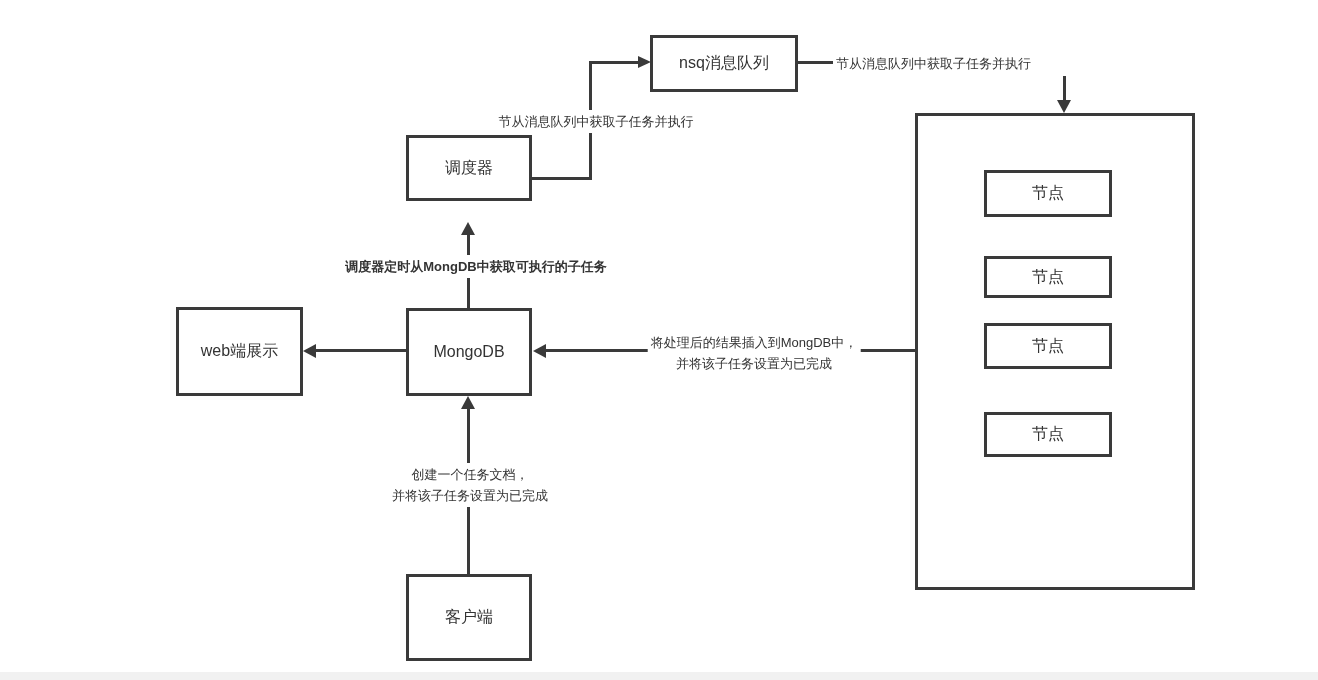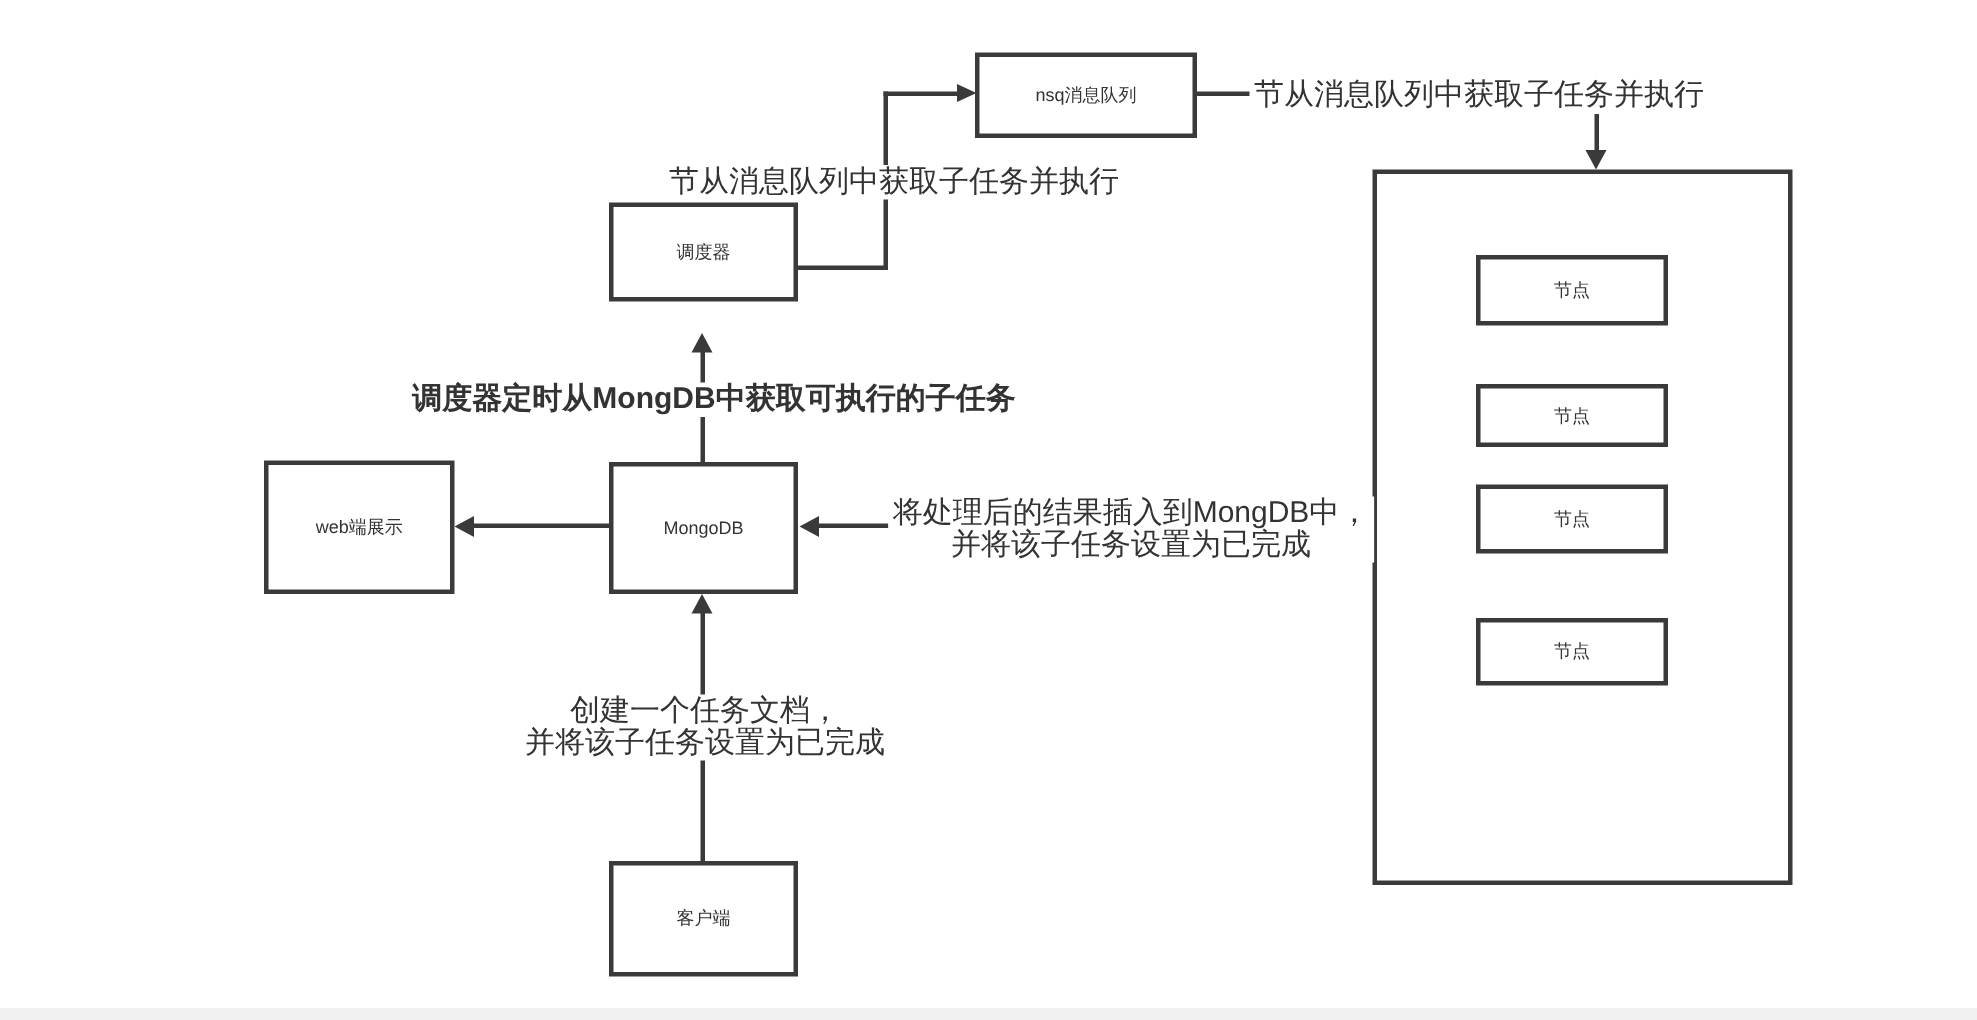--- a/index.html
+++ b/index.html
@@ -19,21 +19,21 @@
   .canvas {
     position: relative;
     width: 1318px; height: 680px;
     background: var(--canvas_bg);
   }
   .box {
     position: absolute;
     border: 3px solid var(--stroke);
     background: var(--box_bg);
     color: var(--text);
-    font-size: 12px;
+    font-size: 16px;
     display: flex;
     align-items: center;
     justify-content: center;
     text-align: left;
     z-index: 3;
   }
   .container-box {
     position: absolute;
     border: 3px solid var(--stroke);
     background: var(--box_bg);
@@ -61,21 +61,21 @@
     border-bottom: 13px solid var(--stroke);
   }
   .arr-down {
     border-left: 7px solid transparent;
     border-right: 7px solid transparent;
     border-top: 13px solid var(--stroke);
   }
   .note {
     position: absolute;
     color: var(--text);
-    font-size: 20px;
+    font-size: 13px;
     line-height: 21px;
     white-space: nowrap;
     background: var(--canvas_bg);
     text-align: center;
     z-index: 4;
     padding: 1px 3px;
   }
   .note.centered { transform: translateX(-50%); }
   .scrollbar-track {
     position: absolute;
@@ -120,21 +120,21 @@
   </div>
 
   <div class="box" style="left:176px; top:307px; width:127px; height:89px;">
     <span>web端展示</span>
   </div>
 
   <div class="box" style="left:406px; top:308px; width:126px; height:88px;">
     <span>MongoDB</span>
   </div>
 
-  <div class="box" style="left:406px; top:574px; width:126px; height:77px;">
+  <div class="box" style="left:406px; top:574px; width:126px; height:87px;">
     <span>客户端</span>
   </div>
 
   <div class="container-box" style="left:915px; top:113px; width:280px; height:477px;"></div>
 
   <div class="box" style="left:984px; top:170px; width:128px; height:47px;">
     <span>节点</span>
   </div>
   <div class="box" style="left:984px; top:256px; width:128px; height:42px;">
     <span>节点</span>

